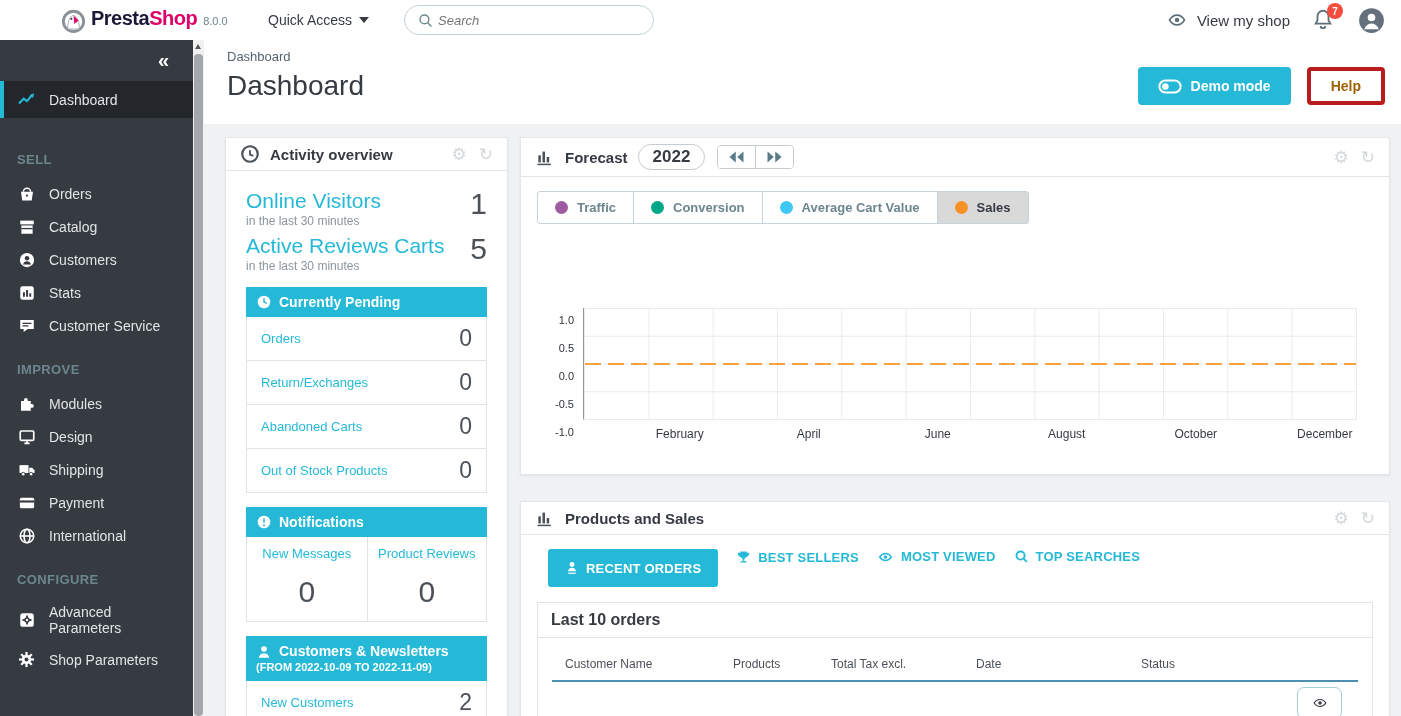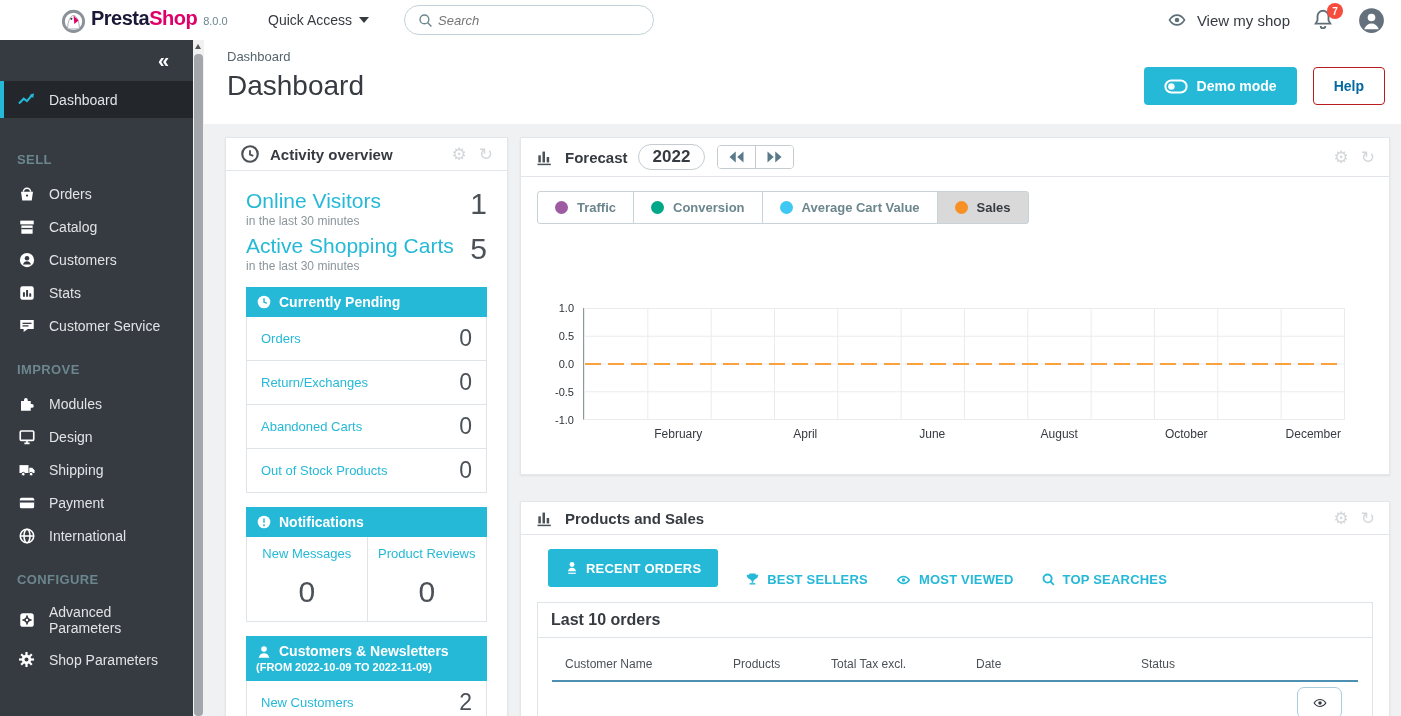--- a/index.html
+++ b/index.html
@@ -42,21 +42,21 @@
   .side-scroll .thumb { position:absolute; top:14px; bottom:0; left:1px; right:1px; background:#a3a7ab; border-radius:4px; }
 
   
   .main { flex:1; display:flex; flex-direction:column; min-width:0; }
   .page-head { background:#fff; padding:9px 16px 0 23px; height:84px; flex:none; }
   .breadcrumb { font-size:13px; color:#56646c; }
   .title-row { display:flex; align-items:center; justify-content:space-between; margin-top:3px; }
   .page-title { font-size:28px; font-weight:400; color:#363a41; }
   .head-buttons { display:flex; align-items:center; gap:16px; }
   .btn-demo { background:#25b9d7; border:none; color:#fff; font-weight:bold; font-size:14px; height:38px; padding:0 20px; border-radius:4px; display:flex; align-items:center; gap:9px; cursor:pointer; font-family:inherit; }
-  .btn-help { background:#fff; border:1px solid #b91c1c; color:#0369a1; font-weight:bold; font-size:14px; height:38px; padding:0 20px; border-radius:4px; cursor:pointer; font-family:inherit; }
+  .btn-help { background:#fff; border:4px solid #b91c1c; color:#a16207; font-weight:bold; font-size:14px; height:38px; padding:0 20px; border-radius:4px; cursor:pointer; font-family:inherit; }
 
   .content { flex:1; background:#eff1f3; padding:13px 11px 0 21px; display:flex; gap:12px; overflow:hidden; }
   .col-left { width:283px; flex:none; }
   .col-right { flex:1; min-width:0; }
 
   .panel { background:#fff; border:1px solid #e3e7ea; box-shadow:0 1px 2px rgba(0,0,0,0.07); margin-bottom:26px; }
   .panel-head { display:flex; align-items:center; gap:10px; padding:6px 14px; border-bottom:1px solid #e2e6ea; min-height:33px; }
   .panel-title { font-size:15px; font-weight:bold; color:#363a41; }
   .panel-head-icons { margin-left:auto; display:flex; gap:12px; color:#d3d7da; font-size:17px; }
   .panel-head-icons span { cursor:pointer; font-family:"DejaVu Sans",sans-serif; line-height:1; }
@@ -88,36 +88,36 @@
   .year-nav { display:flex; border:1px solid #c5ccd0; border-radius:4px; overflow:hidden; margin-left:2px; }
   .year-nav button { background:#fff; border:none; padding:4px 9px; cursor:pointer; display:flex; align-items:center; }
   .year-nav button + button { border-left:1px solid #c5ccd0; }
   .forecast-body { padding:14px 16px 30px; }
   .ftabs { display:flex; }
   .ftab { display:flex; align-items:center; gap:9px; border:1px solid #c8d3d9; padding:8px 17px; font-size:13px; font-weight:bold; color:#6c868e; background:#fff; cursor:pointer; margin-left:-1px; font-family:inherit; }
   .ftab:first-child { margin-left:0; border-radius:3px 0 0 3px; }
   .ftab:last-child { border-radius:0 3px 3px 0; }
   .ftab.active { background:#d9d9d9; color:#363a41; }
   .dot { width:13px; height:13px; border-radius:50%; display:inline-block; }
-  .chart { display:flex; margin-top:84px; margin-right:28px; }
+  .chart { display:flex; margin-top:84px; margin-right:16px;align-items:center; }
   .yaxis { width:46px; position:relative; height:112px; flex:none; }
   .yaxis span { position:absolute; right:9px; transform:translateY(-50%); font-size:11px; color:#2d3237; }
   .plotcol { flex:1; min-width:0; }
   .plot { height:112px; position:relative; border-left:1px solid #8f979d; border-bottom:1px solid #e9ebed; border-right:1px solid #e9ebed;
     background-image:linear-gradient(to right,#e9ebed 1px,transparent 1px),linear-gradient(to bottom,#e9ebed 1px,transparent 1px);
     background-size:calc(100%/12) 100%,100% 25%; }
   .zero-line { position:absolute; left:1px; right:0; top:50%; height:2px; margin-top:-1px;
     background:repeating-linear-gradient(90deg,#f9a13c 0,#f9a13c 16px,transparent 16px,transparent 23px); }
   .xlabels { position:relative; height:24px; }
   .xlabels span { position:absolute; top:7px; transform:translateX(-50%); font-size:12px; color:#363a41; white-space:nowrap; }
   .xl0{left:12.5%} .xl1{left:29.167%} .xl2{left:45.833%} .xl3{left:62.5%} .xl4{left:79.167%} .xl5{left:95.833%}
 
   
   .ps-body { padding:14px 16px 0; }
-  .ptabs { display:flex; align-items:flex-end; gap:27px;padding-left:11px; }
+  .ptabs { display:flex; align-items:flex-start; gap:18px;padding-left:11px; }
   .ptab { display:flex; align-items:center; gap:7px; color:#25b9d7; font-weight:bold; font-size:13px; background:none; border:none; cursor:pointer; font-family:inherit; letter-spacing:0.2px; }
   .ptab.active { background:#25b9d7; color:#fff; padding:11px 17px; border-radius:3px; }
   .orders-box { margin-top:15px; border:1px solid #dfe4e8; }
   .orders-box-title { padding:8px 13px; font-size:16px; font-weight:bold; color:#363a41; border-bottom:1px solid #dfe4e8; }
   .otable { padding:0 14px; }
   .otable-head { display:grid; grid-template-columns:168px 98px 145px 165px 1fr; padding:19px 0 9px 13px; font-size:12px; color:#4b5157; border-bottom:2px solid #4e90b2; }
   .otable-row-partial { display:flex; justify-content:flex-end; padding:5px 16px 0 0; }
   .row-btn { width:45px; height:32px; border:1px solid #a8cdde; border-radius:7px; background:#fff; display:flex; align-items:center; justify-content:center; color:#363a41; cursor:pointer; }
 </style>
 </head>
@@ -361,21 +361,21 @@
             <div class="activity-body">
               <div class="metric">
                 <div>
                   <div class="metric-label">Online Visitors</div>
                   <div class="metric-sub">in the last 30 minutes</div>
                 </div>
                 <div class="metric-value">1</div>
               </div>
               <div class="metric">
                 <div>
-                  <div class="metric-label">Active Shopping Carts</div>
+                  <div class="metric-label">Active Reviews Carts</div>
                   <div class="metric-sub">in the last 30 minutes</div>
                 </div>
                 <div class="metric-value">5</div>
               </div>
 
               <div class="band">
                 <svg width="16" height="16" viewBox="0 0 24 24">
                     <circle cx="12" cy="12" r="9.5" fill="#fff"></circle>
                     <path d="M12 6.5v5.5l4.2 2" fill="none" stroke="#25b9d7" stroke-width="2.2"></path>
                   </svg>

